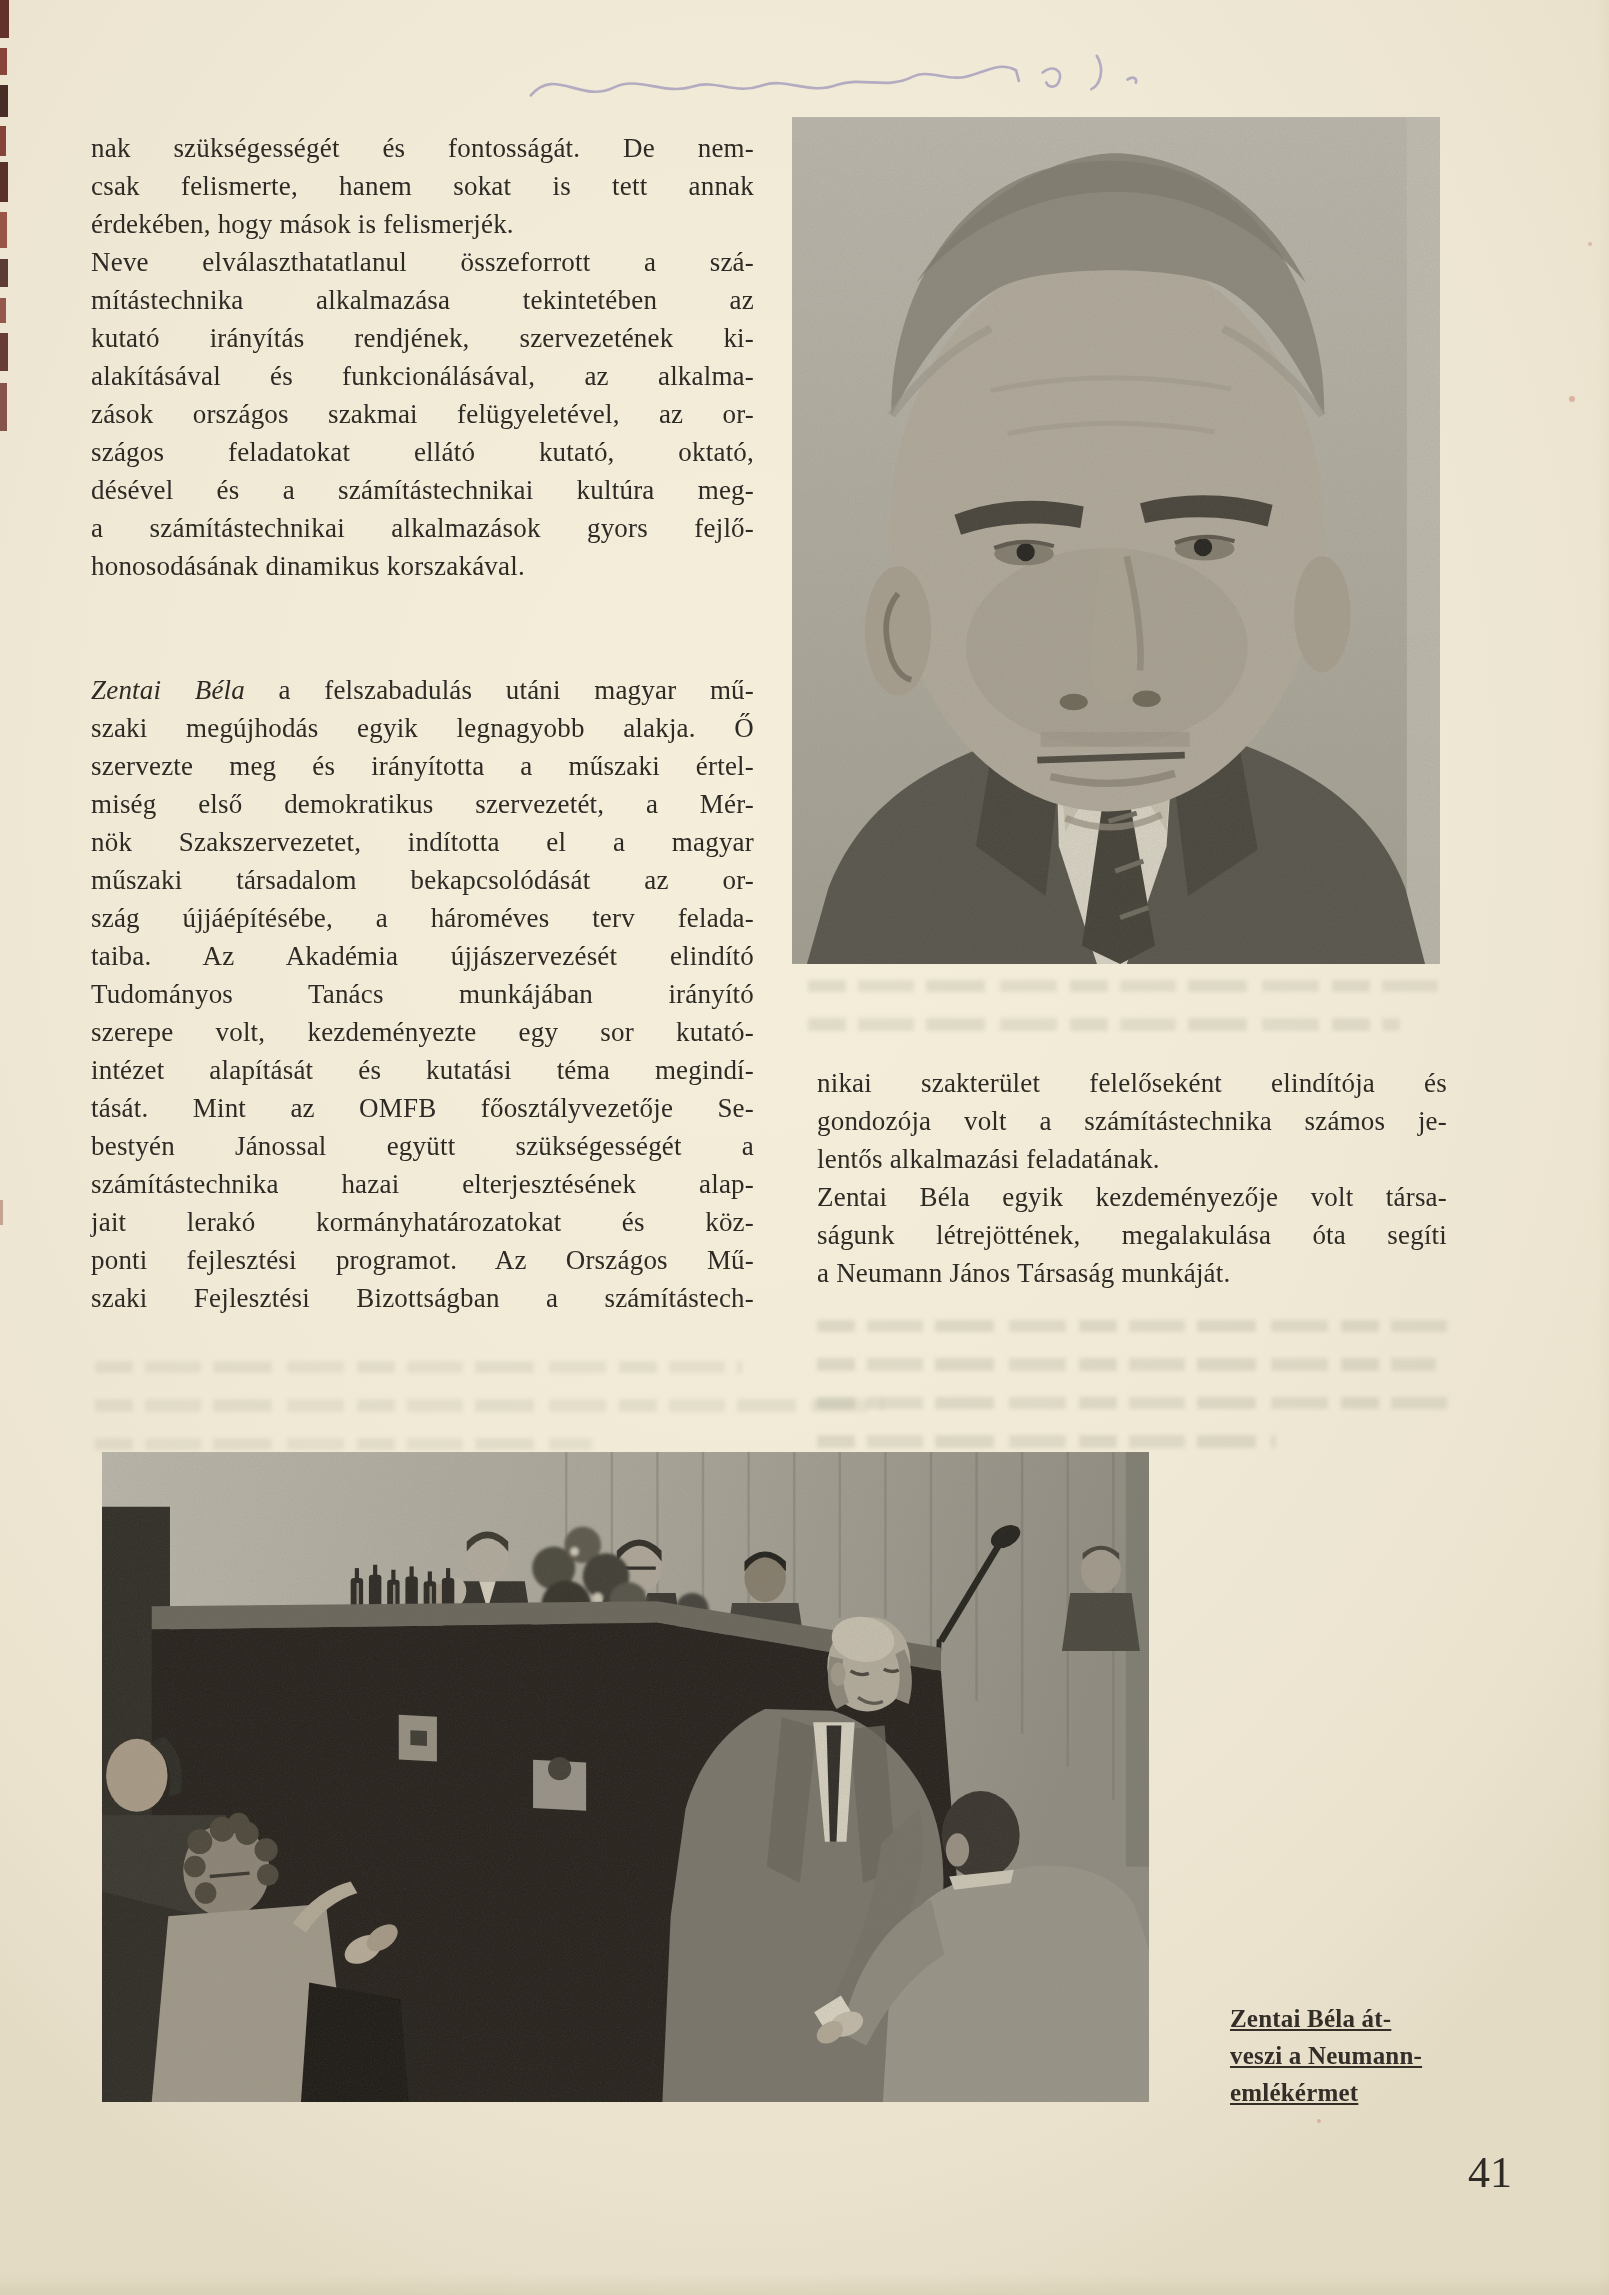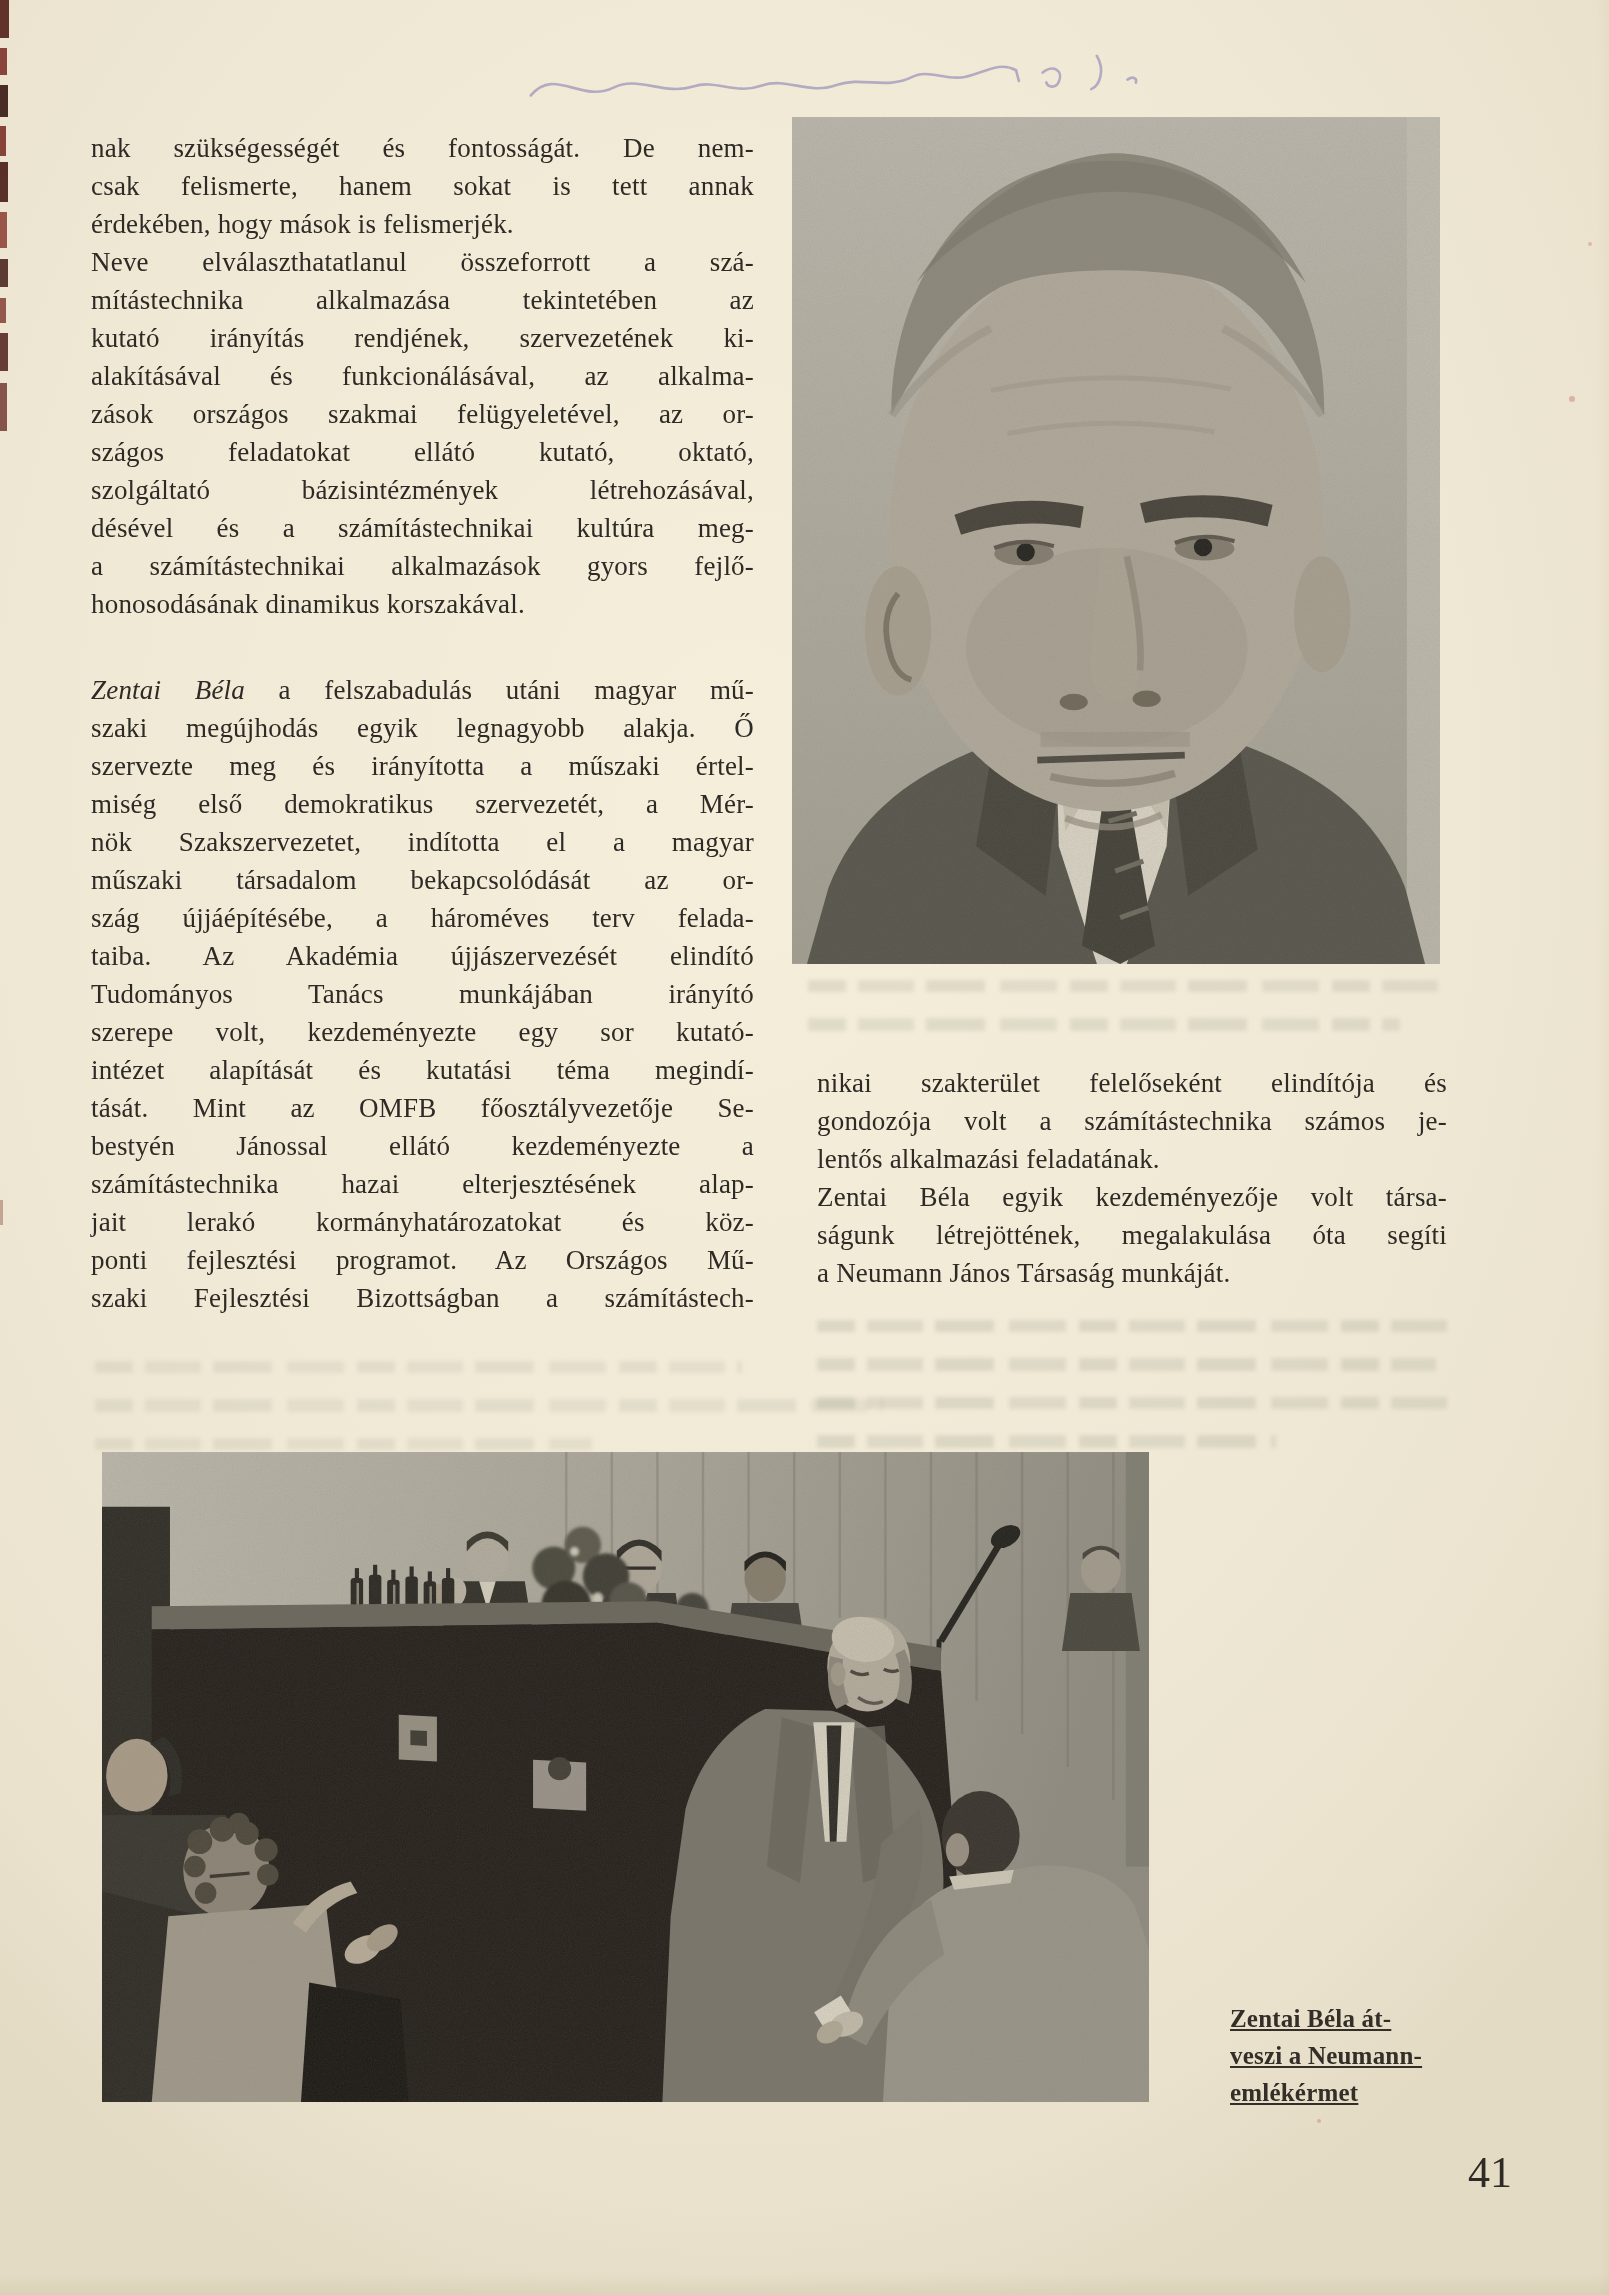--- a/index.html
+++ b/index.html
@@ -79,40 +79,39 @@
   <section class="col" id="col-left-p1" style="left:91px;top:129px;width:663px;">
       <div class="tline">nak szükségességét és fontosságát. De nem-</div>
       <div class="tline">csak felismerte, hanem sokat is tett annak</div>
       <div class="tline endline">érdekében, hogy mások is felismerjék.</div>
       <div class="tline">Neve elválaszthatatlanul összeforrott a szá-</div>
       <div class="tline">mítástechnika alkalmazása tekintetében az</div>
       <div class="tline">kutató irányítás rendjének, szervezetének ki-</div>
       <div class="tline">alakításával és funkcionálásával, az alkalma-</div>
       <div class="tline">zások országos szakmai felügyeletével, az or-</div>
       <div class="tline">szágos feladatokat ellátó kutató, oktató,</div>
-      <div class="tline">szolgáltató bázisintézmények létrehozásával,</div>
       <div class="tline">désével és a számítástechnikai kultúra meg-</div>
       <div class="tline">a számítástechnikai alkalmazások gyors fejlő-</div>
       <div class="tline endline">honosodásának dinamikus korszakával.</div>
     </section>
 
   <section class="col" id="col-left-p2" style="left:91px;top:671px;width:663px;">
     <div class="tline"><span class="ital">Zentai Béla</span><span> a felszabadulás utáni magyar mű-</span></div>
   <div class="tline">szaki megújhodás egyik legnagyobb alakja. Ő</div>
       <div class="tline">szervezte meg és irányította a műszaki értel-</div>
       <div class="tline">miség első demokratikus szervezetét, a Mér-</div>
       <div class="tline">nök Szakszervezetet, indította el a magyar</div>
       <div class="tline">műszaki társadalom bekapcsolódását az or-</div>
       <div class="tline">szág újjáépítésébe, a hároméves terv felada-</div>
       <div class="tline">taiba. Az Akadémia újjászervezését elindító</div>
       <div class="tline">Tudományos Tanács munkájában irányító</div>
       <div class="tline">szerepe volt, kezdeményezte egy sor kutató-</div>
       <div class="tline">intézet alapítását és kutatási téma megindí-</div>
       <div class="tline">tását. Mint az OMFB főosztályvezetője Se-</div>
-      <div class="tline">bestyén Jánossal ellátó kezdeményezte a</div>
+      <div class="tline">bestyén Jánossal együtt szükségességét a</div>
       <div class="tline">számítástechnika hazai elterjesztésének alap-</div>
       <div class="tline">jait lerakó kormányhatározatokat és köz-</div>
       <div class="tline">ponti fejlesztési programot. Az Országos Mű-</div>
       <div class="tline">szaki Fejlesztési Bizottságban a számítástech-</div>
     </section>
 
   <section class="col" id="col-right" style="left:817px;top:1064px;width:630px;">
       <div class="tline">nikai szakterület felelőseként elindítója és</div>
       <div class="tline">gondozója volt a számítástechnika számos je-</div>
       <div class="tline endline">lentős alkalmazási feladatának.</div>

